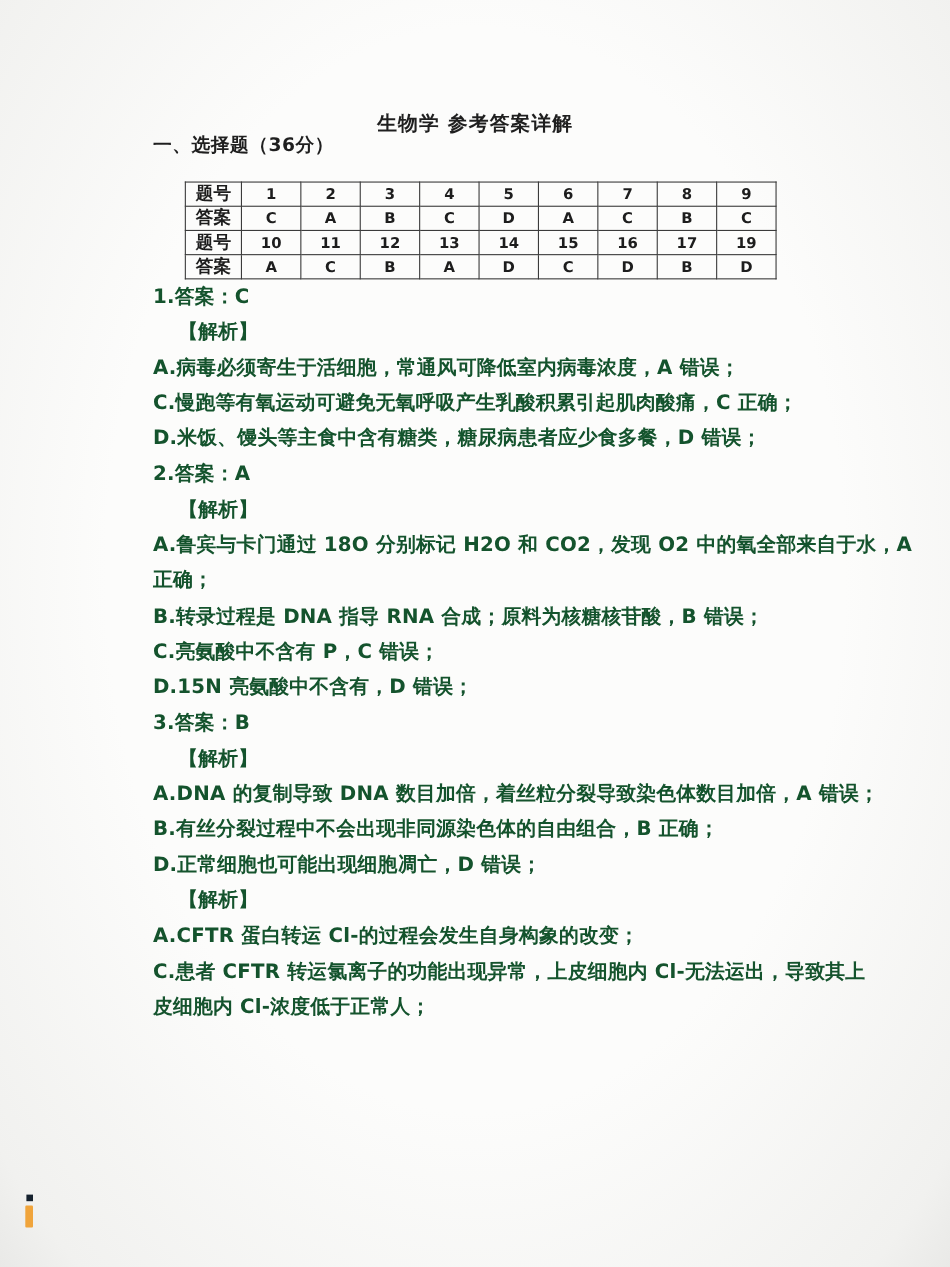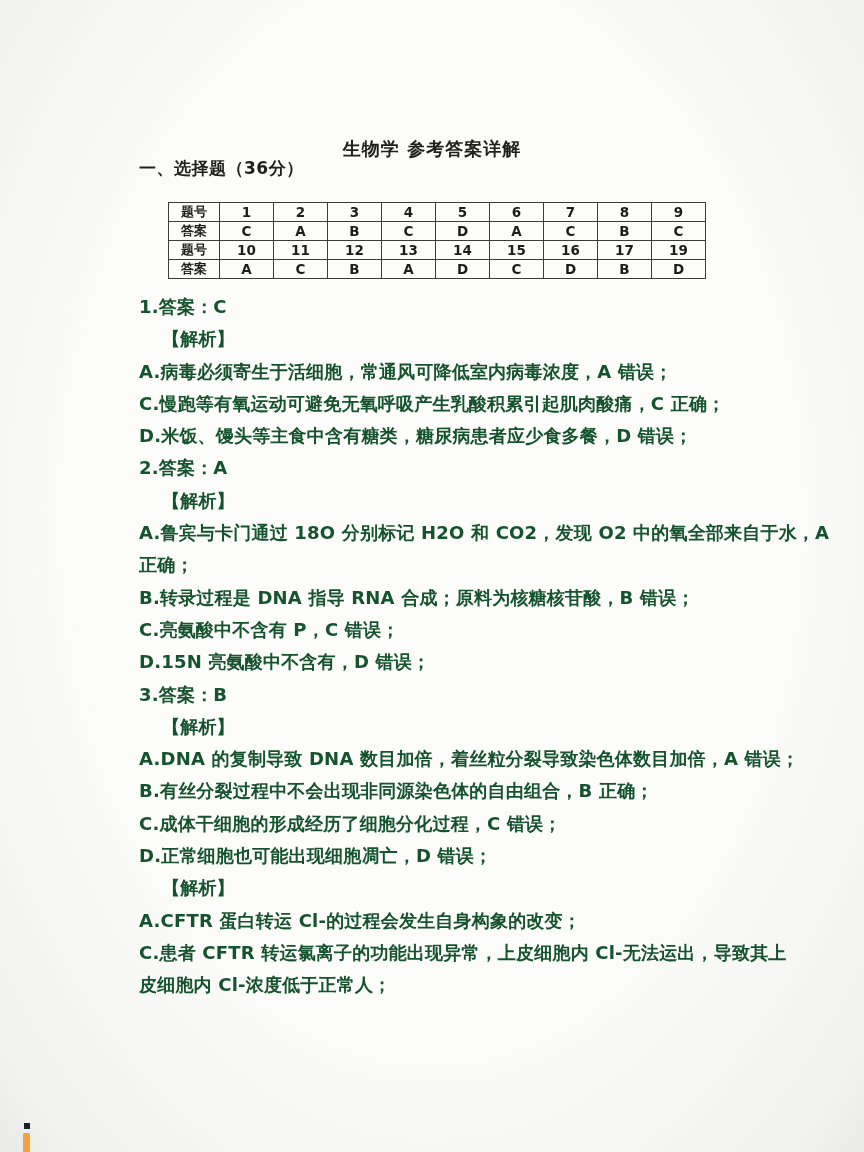--- a/index.html
+++ b/index.html
@@ -3,21 +3,21 @@
 <meta charset="utf-8">
 <style>
   html, body { margin: 0; padding: 0; }
   body {
     width: 864px; height: 1152px;
     position: relative;
     font-family: "DejaVu Sans", sans-serif;
     background: radial-gradient(ellipse at 50% 45%, #fcfcfb 55%, #f1f1ef 92%, #e9e9e7 100%);
     overflow: hidden;
   }
-  .sheet { position: absolute; inset: 0; margin-top: 37px; }
+  .sheet { position: absolute; inset: 0; }
   .doc-title {
     position: absolute; top: 100px; left: 0; width: 100%;
     text-align: center;
     font-size: 18px; font-weight: 700; color: #1f1f1f;
     letter-spacing: 1px;
   }
   .section-heading {
     position: absolute; top: 120px; left: 139px;
     font-size: 17px; font-weight: 700; color: #1f1f1f;
     letter-spacing: 0.5px;
@@ -27,21 +27,21 @@
     border-collapse: collapse;
     table-layout: fixed;
   }
   table.answer-table td {
     border: 1.5px solid #3b3b3b;
     width: 53px; height: 18px;
     text-align: center; vertical-align: middle;
     font-size: 13.5px; font-weight: 700; color: #1d1d1d;
     padding: 0;
   }
-  table.answer-table td.label-cell { width: 50px; font-size: 13px; }
+  table.answer-table td.label-cell { width: 50px; font-size: 16px; }
   .explanations {
     position: absolute; top: 254px; left: 139px; width: 600px;
   }
   .line {
     height: 32.3px; line-height: 32.3px;
     font-size: 18px; font-weight: 600; color: #14532d;
     white-space: nowrap;
     letter-spacing: 0.2px;
   }
   .line.indent { padding-left: 23px; }
@@ -121,21 +121,20 @@
       <div class="line indent">【解析】</div>
       <div class="line">A.鲁宾与卡门通过 18O 分别标记 H2O 和 CO2，发现 O2 中的氧全部来自于水，A</div>
       <div class="line">正确；</div>
       <div class="line">B.转录过程是 DNA 指导 RNA 合成；原料为核糖核苷酸，B 错误；</div>
       <div class="line">C.亮氨酸中不含有 P，C 错误；</div>
       <div class="line">D.15N 亮氨酸中不含有，D 错误；</div>
       <div class="line">3.答案：B</div>
       <div class="line indent">【解析】</div>
       <div class="line">A.DNA 的复制导致 DNA 数目加倍，着丝粒分裂导致染色体数目加倍，A 错误；</div>
       <div class="line">B.有丝分裂过程中不会出现非同源染色体的自由组合，B 正确；</div>
-      <div class="line">C.成体干细胞的形成经历了细胞分化过程，C 错误；</div>
       <div class="line">D.正常细胞也可能出现细胞凋亡，D 错误；</div>
       <div class="line indent">【解析】</div>
       <div class="line">A.CFTR 蛋白转运 Cl-的过程会发生自身构象的改变；</div>
       <div class="line">C.患者 CFTR 转运氯离子的功能出现异常，上皮细胞内 Cl-无法运出，导致其上</div>
       <div class="line">皮细胞内 Cl-浓度低于正常人；</div>
     </div>
 
   <div class="watermark">
     <div class="wm-dot"></div>
     <div class="wm-bar"></div>

